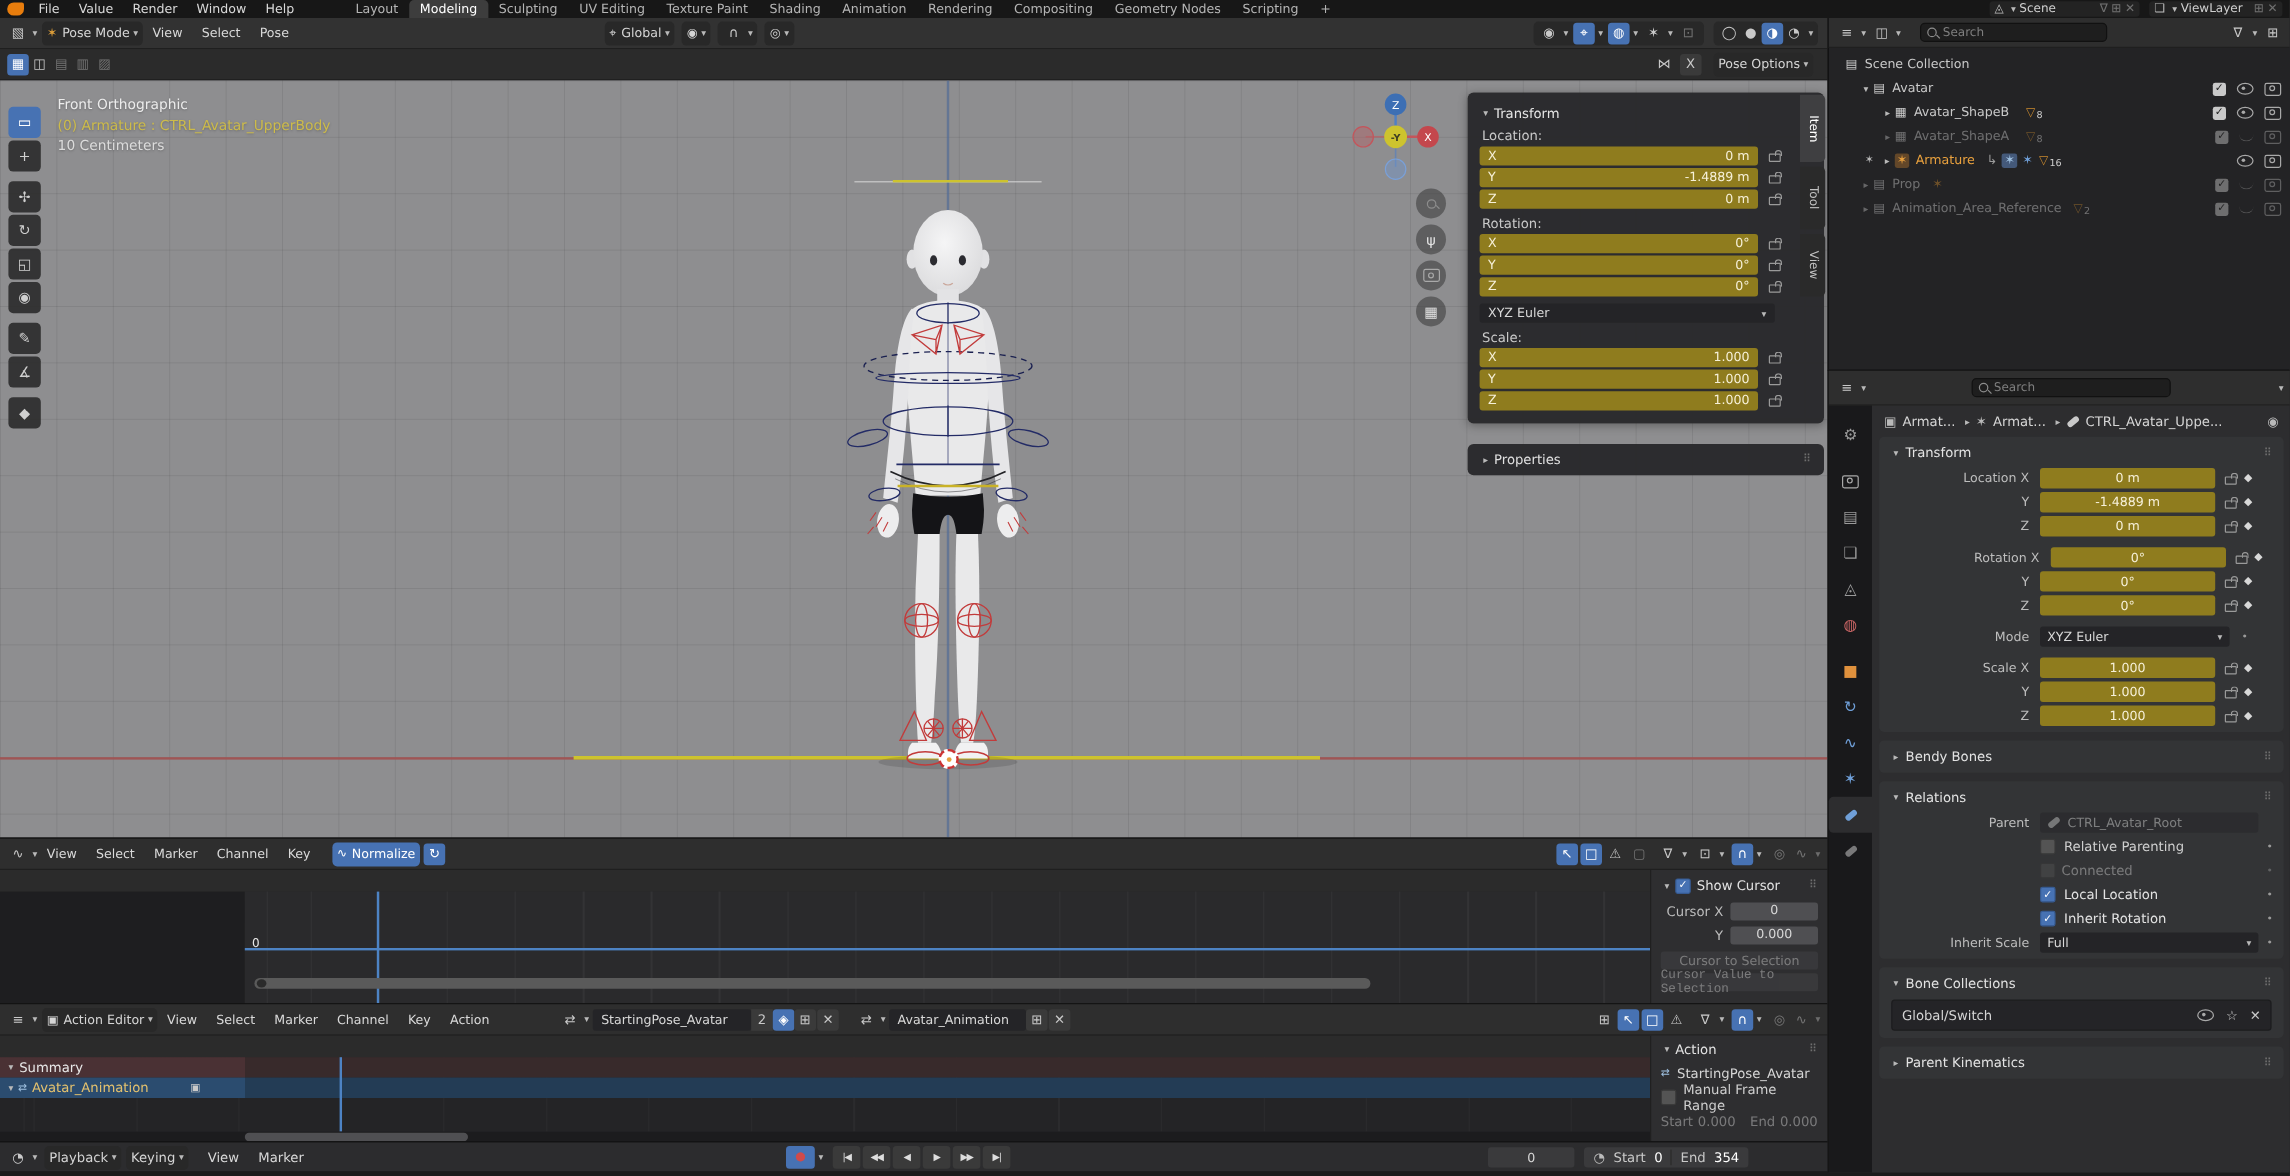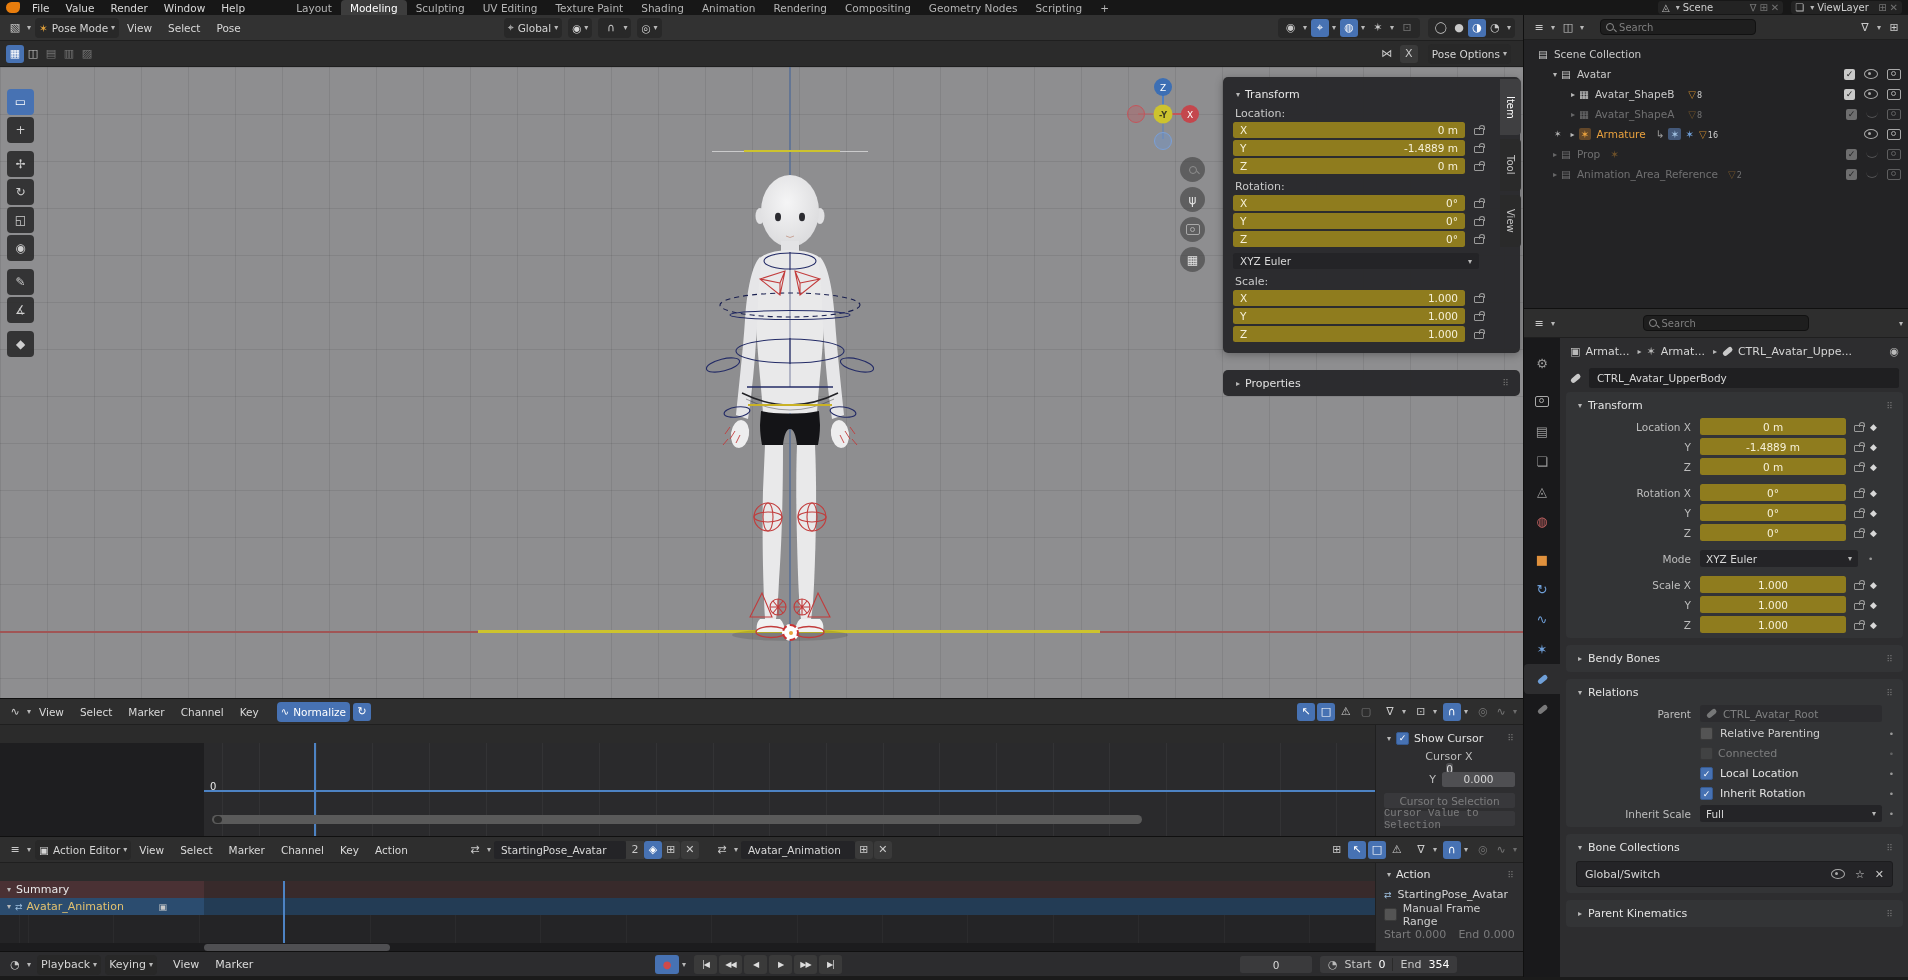--- a/index.html
+++ b/index.html
@@ -264,20 +264,25 @@
             <path d="M104,452 H120 M112,444 V460 M107,446 L117,458 M117,446 L107,458"></path>
           <ellipse cx="81" cy="477" rx="15" ry="5.5" stroke-width="1.3"></ellipse>
           <ellipse cx="119" cy="477" rx="15" ry="5.5" stroke-width="1.3"></ellipse>
         </g>
       </svg>
 
       <div class="abs" style="left:782px;top:557px;width:13px;height:13px;border-radius:50%;background:#fff;border:2px dashed #c33;">
         <span class="abs" style="left:4.5px;top:4.5px;width:4px;height:4px;border-radius:50%;background:#e8a33d;"></span>
       </div>
 
+      <div class="abs" style="left:48px;top:12px;font-size:11.5px;line-height:17px;text-shadow:0 1px 2px rgba(0,0,0,.25);">
+        <div style="color:#ececec;">Front Orthographic</div>
+        <div style="color:#cdbb4a;">(0) Armature : CTRL_Avatar_UpperBody</div>
+        <div style="color:#dcdcdc;">10 Centimeters</div>
+      </div>
 
       <svg class="abs" style="left:1126px;top:10px;" width="74" height="74">
         <line x1="37" y1="37" x2="37" y2="12" stroke="#4f7fc4" stroke-width="2"></line>
         <line x1="37" y1="37" x2="62" y2="37" stroke="#c4555b" stroke-width="2"></line>
         <line x1="37" y1="37" x2="12" y2="37" stroke="#c4555b" stroke-width="1.4" opacity=".6"></line>
         <line x1="37" y1="37" x2="37" y2="62" stroke="#4f7fc4" stroke-width="1.4" opacity=".6"></line>
         <circle cx="37" cy="10" r="9" fill="#3d6fb4"></circle>
         <text x="37" y="13.5" font-size="9" fill="#fff" text-anchor="middle">Z</text>
         <circle cx="64" cy="37" r="9" fill="#c4474d"></circle>
         <text x="64" y="40.5" font-size="9" fill="#fff" text-anchor="middle">X</text>
@@ -453,21 +458,21 @@
         <span class="abs" style="left:2px;top:1px;width:8px;height:7px;border-radius:50%;background:#2b2b2b;"></span>
       </div>
     </div>
     <div class="abs" style="left:1375px;top:26px;width:148px;height:112px;background:#2e2e30;border-left:1px solid #202020;padding:4px 8px;box-sizing:border-box;">
       <div class="flex" style="height:18px;">
         <span class="chev">▾</span>
         <span class="cb on" style="margin:0 5px;">✓</span>
         <span style="color:#e3e3e3;">Show Cursor</span>
         <span class="grip">⠿</span>
       </div>
-      <div class="flex" style="height:18px;margin-top:3px;flex-direction:column;">
+      <div class="flex" style="height:18px;margin-top:3px;">
         <span style="width:52px;text-align:right;color:#bdbdbd;padding-right:6px;">Cursor X</span>
         <div class="fldD" style="flex:1;height:15px;justify-content:center;background:#4f4f52;">
             <span>0</span>
           </div>
       </div>
       <div class="flex" style="height:18px;margin-top:2px;">
         <span style="width:52px;text-align:right;color:#bdbdbd;padding-right:6px;">Y</span>
         <div class="fldD" style="flex:1;height:15px;justify-content:center;background:#4f4f52;">
             <span>0.000</span>
           </div>
@@ -755,26 +760,20 @@
         <span style="color:#b9b9b9;">▣</span>
         <span>Armat...</span>
         <span class="chev">▸</span>
         <span style="color:#b9b9b9;">✶</span>
         <span>Armat...</span>
         <span class="chev">▸</span>
         <span class="bone"></span>
         <span>CTRL_Avatar_Uppe...</span>
         <span style="margin-left:auto;color:#b9b9b9;">◉</span>
       </div>
-      <div class="flex" style="height:28px;padding:0 10px;gap:8px;">
-        <span class="bone"></span>
-        <div class="fldD" style="flex:1;height:20px;padding:0 8px;background:#1f1f21;">
-          <span>CTRL_Avatar_UpperBody</span>
-        </div>
-      </div>
 
       <div class="ppanel">
         <div class="phead">
           <span class="chev">▾</span>
           <span>Transform</span>
           <span class="grip">⠿</span>
         </div>
         <div class="prow">
             <span class="plab">Location X</span>
             <div class="fld pfld">
@@ -792,21 +791,21 @@
             <span class="kd">◆</span>
           </div>
         <div class="prow">
             <span class="plab">Z</span>
             <div class="fld pfld">
               <span>0 m</span>
             </div>
             <span class="lock" style="margin-left:8px;"></span>
             <span class="kd">◆</span>
           </div>
-        <div class="prow" style="margin-top:7px;">
+        <div class="prow" style="margin-top:7px;justify-content:center;">
             <span class="plab">Rotation X</span>
             <div class="fld pfld">
               <span>0°</span>
             </div>
             <span class="lock" style="margin-left:8px;"></span>
             <span class="kd">◆</span>
           </div>
         <div class="prow">
             <span class="plab">Y</span>
             <div class="fld pfld">

